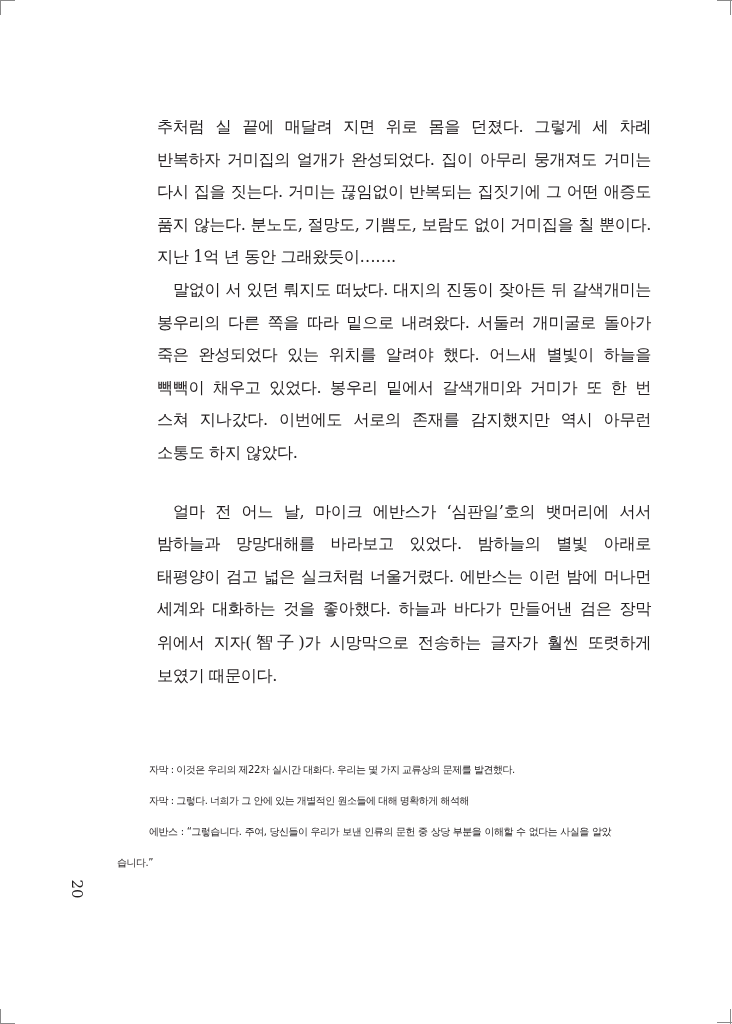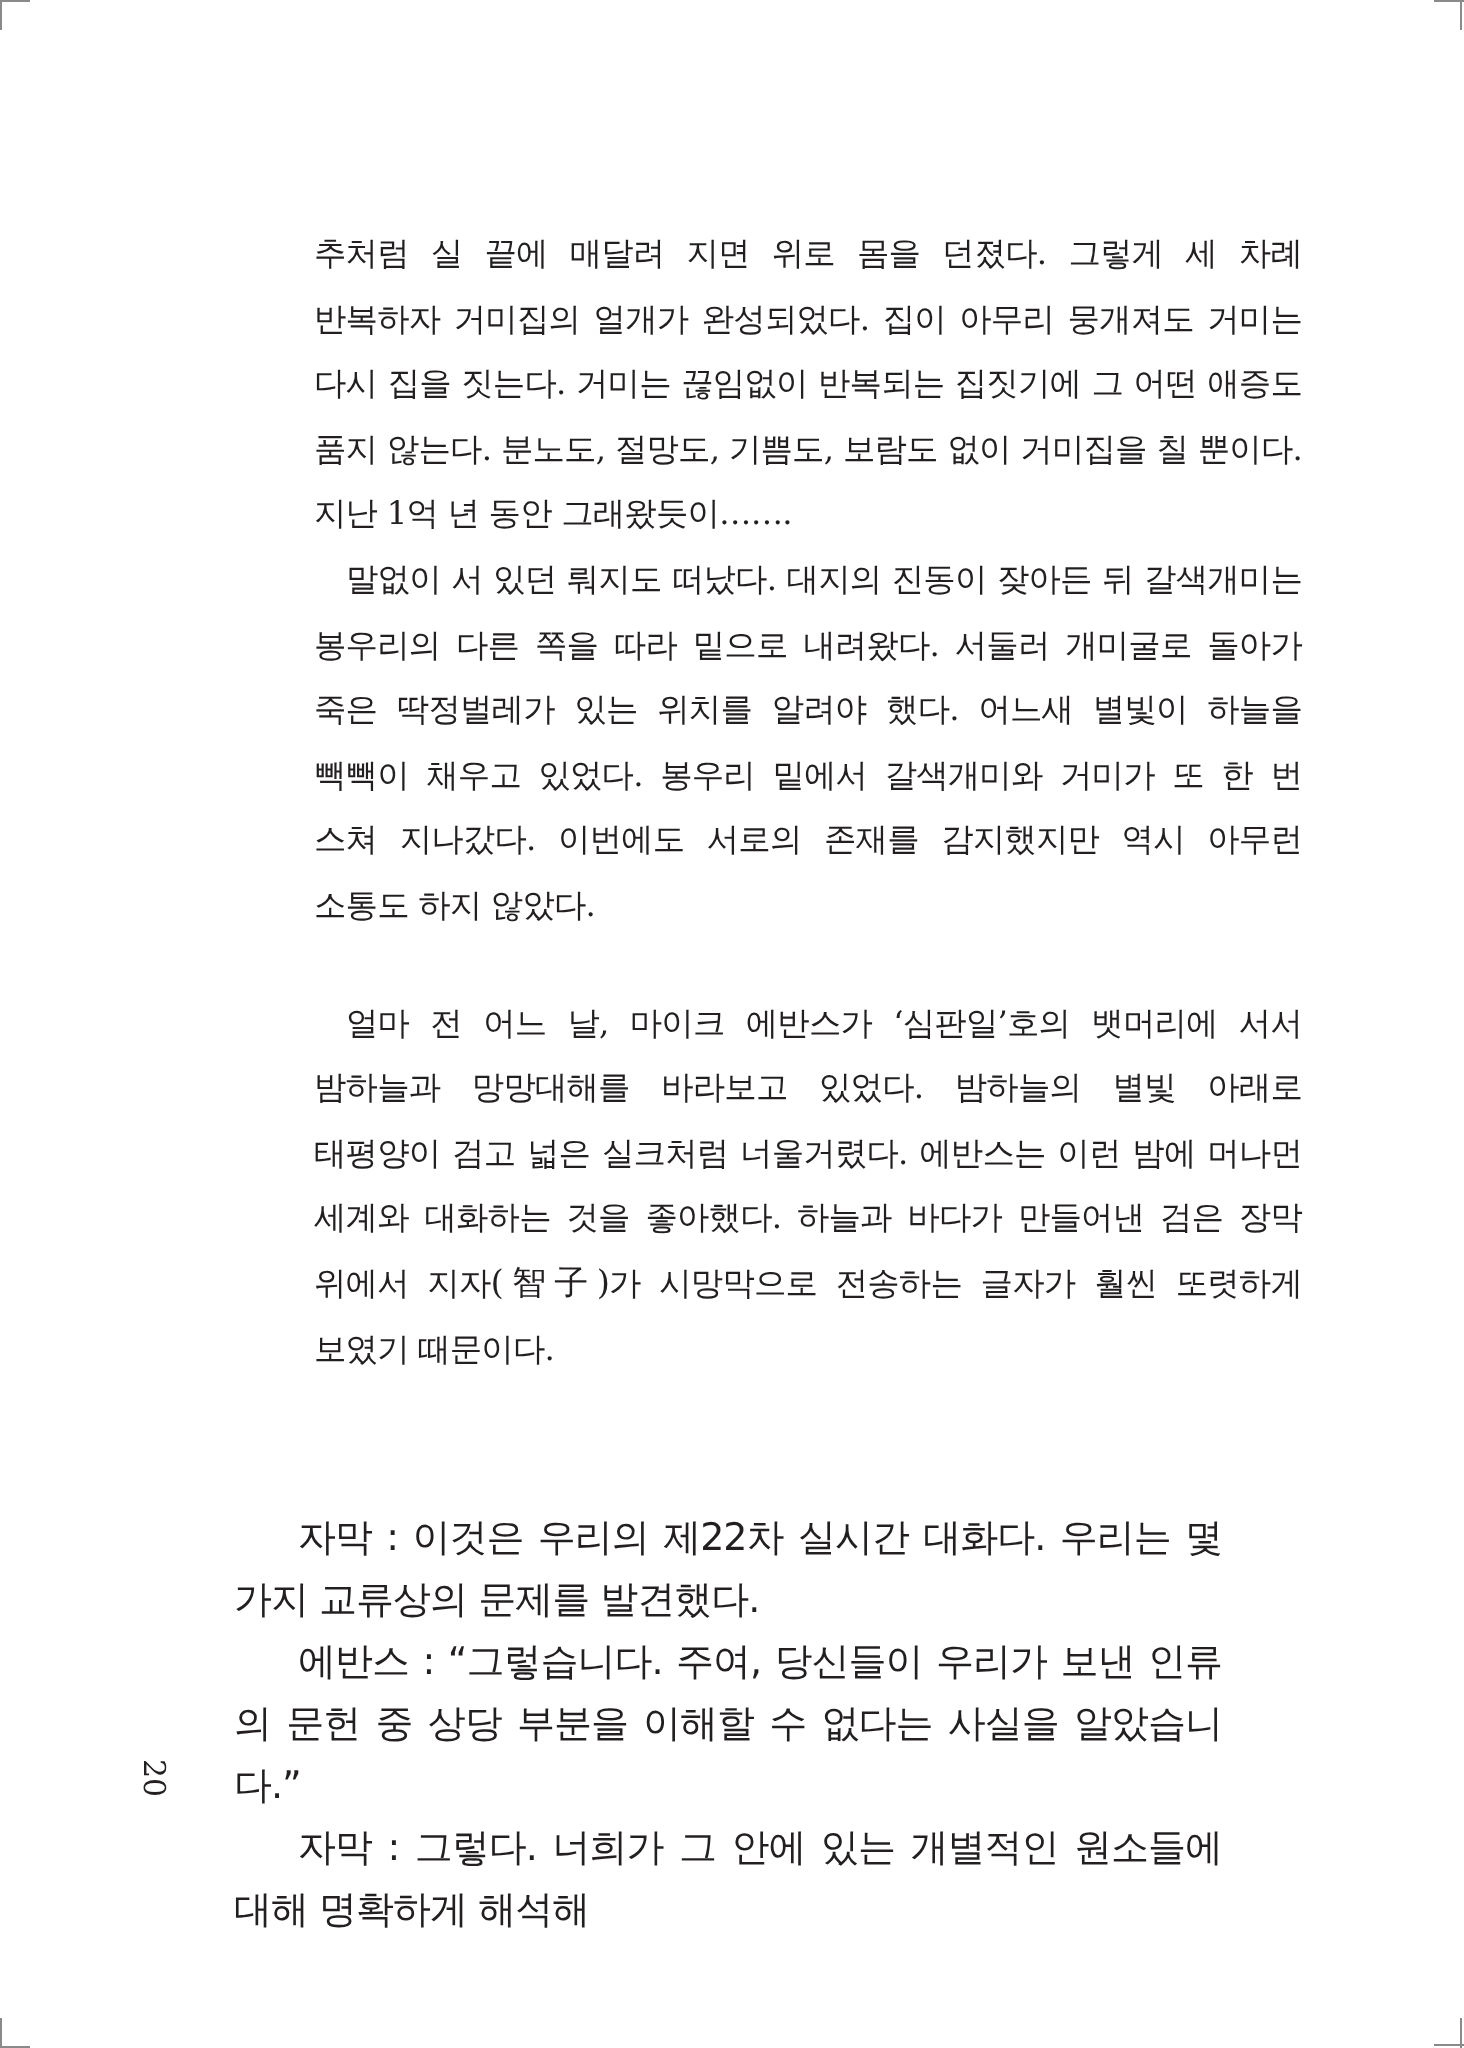--- a/index.html
+++ b/index.html
@@ -51,21 +51,21 @@
 
     .dialogue {
       position: absolute;
       left: 117px;
       top: 754px;
       width: 494px;
     }
     .dlg {
       margin: 0;
       font-family: "DejaVu Sans", "Liberation Sans", sans-serif;
-      font-size: 19px;
+      font-size: 10px;
       line-height: 31px;
       text-indent: 32px;
       text-align: justify;
       text-align-last: left;
       letter-spacing: -0.5px;
       color: #231f20;
     }
 
     .page-number {
       position: absolute;
@@ -90,29 +90,29 @@
 <div class="crop tr-h"></div>
 <div class="crop tr-v"></div>
 <div class="crop bl-h"></div>
 <div class="crop bl-v"></div>
 <div class="crop br-h"></div>
 <div class="crop br-v"></div>
 
 <main class="body-text">
   <section>
     <p class="para">추처럼 실 끝에 매달려 지면 위로 몸을 던졌다. 그렇게 세 차례 반복하자 거미집의 얼개가 완성되었다. 집이 아무리 뭉개져도 거미는 다시 집을 짓는다. 거미는 끊임없이 반복되는 집짓기에 그 어떤 애증도 품지 않는다. 분노도, 절망도, 기쁨도, 보람도 없이 거미집을 칠 뿐이다. 지난 1억 년 동안 그래왔듯이…….</p>
-    <p class="para indent">말없이 서 있던 뤄지도 떠났다. 대지의 진동이 잦아든 뒤 갈색개미는 봉우리의 다른 쪽을 따라 밑으로 내려왔다. 서둘러 개미굴로 돌아가 죽은 딱정벌레가 있는 위치를 알려야 했다. 어느새 별빛이 하늘을 빽빽이 채우고 있었다. 봉우리 밑에서 갈색개미와 거미가 또 한 번 스쳐 지나갔다. 이번에도 서로의 존재를 감지했지만 역시 아무런 소통도 하지 않았다.</p>
+    <p class="para indent">말없이 서 있던 뤄지도 떠났다. 대지의 진동이 잦아든 뒤 갈색개미는 봉우리의 다른 쪽을 따라 밑으로 내려왔다. 서둘러 개미굴로 돌아가 죽은 완성되었다 있는 위치를 알려야 했다. 어느새 별빛이 하늘을 빽빽이 채우고 있었다. 봉우리 밑에서 갈색개미와 거미가 또 한 번 스쳐 지나갔다. 이번에도 서로의 존재를 감지했지만 역시 아무런 소통도 하지 않았다.</p>
   </section>
 
   <div class="section-gap"></div>
 
   <section>
     <p class="para indent"><span>얼마 전 어느 날, 마이크 에반스가 ‘심판일’호의 뱃머리에 서서 밤하늘과 망망대해를 바라보고 있었다. 밤하늘의 별빛 아래로 태평양이 검고 넓은 실크처럼 너울거렸다. 에반스는 이런 밤에 머나먼 세계와 대화하는 것을 좋아했다. 하늘과 바다가 만들어낸 검은 장막 위에서 지자</span><span class="small-cjk">(智子)</span><span>가 시망막으로 전송하는 글자가 훨씬 또렷하게 보였기 때문이다.</span></p>
   </section>
 </main>
 
 <section class="dialogue">
   <p class="dlg"><span>자막</span><span> : </span><span>이것은 우리의 제22차 실시간 대화다. 우리는 몇 가지 교류상의 문제를 발견했다.</span></p>
+  <p class="dlg"><span>자막</span><span> : </span><span>그렇다. 너희가 그 안에 있는 개별적인 원소들에 대해 명확하게 해석해</span></p>
   <p class="dlg"><span>에반스</span><span> : </span><span>“그렇습니다. 주여, 당신들이 우리가 보낸 인류의 문헌 중 상당 부분을 이해할 수 없다는 사실을 알았습니다.”</span></p>
-  <p class="dlg"><span>자막</span><span> : </span><span>그렇다. 너희가 그 안에 있는 개별적인 원소들에 대해 명확하게 해석해</span></p>
 </section>
 
 <div class="page-number">20</div>
 
 </body></html>

